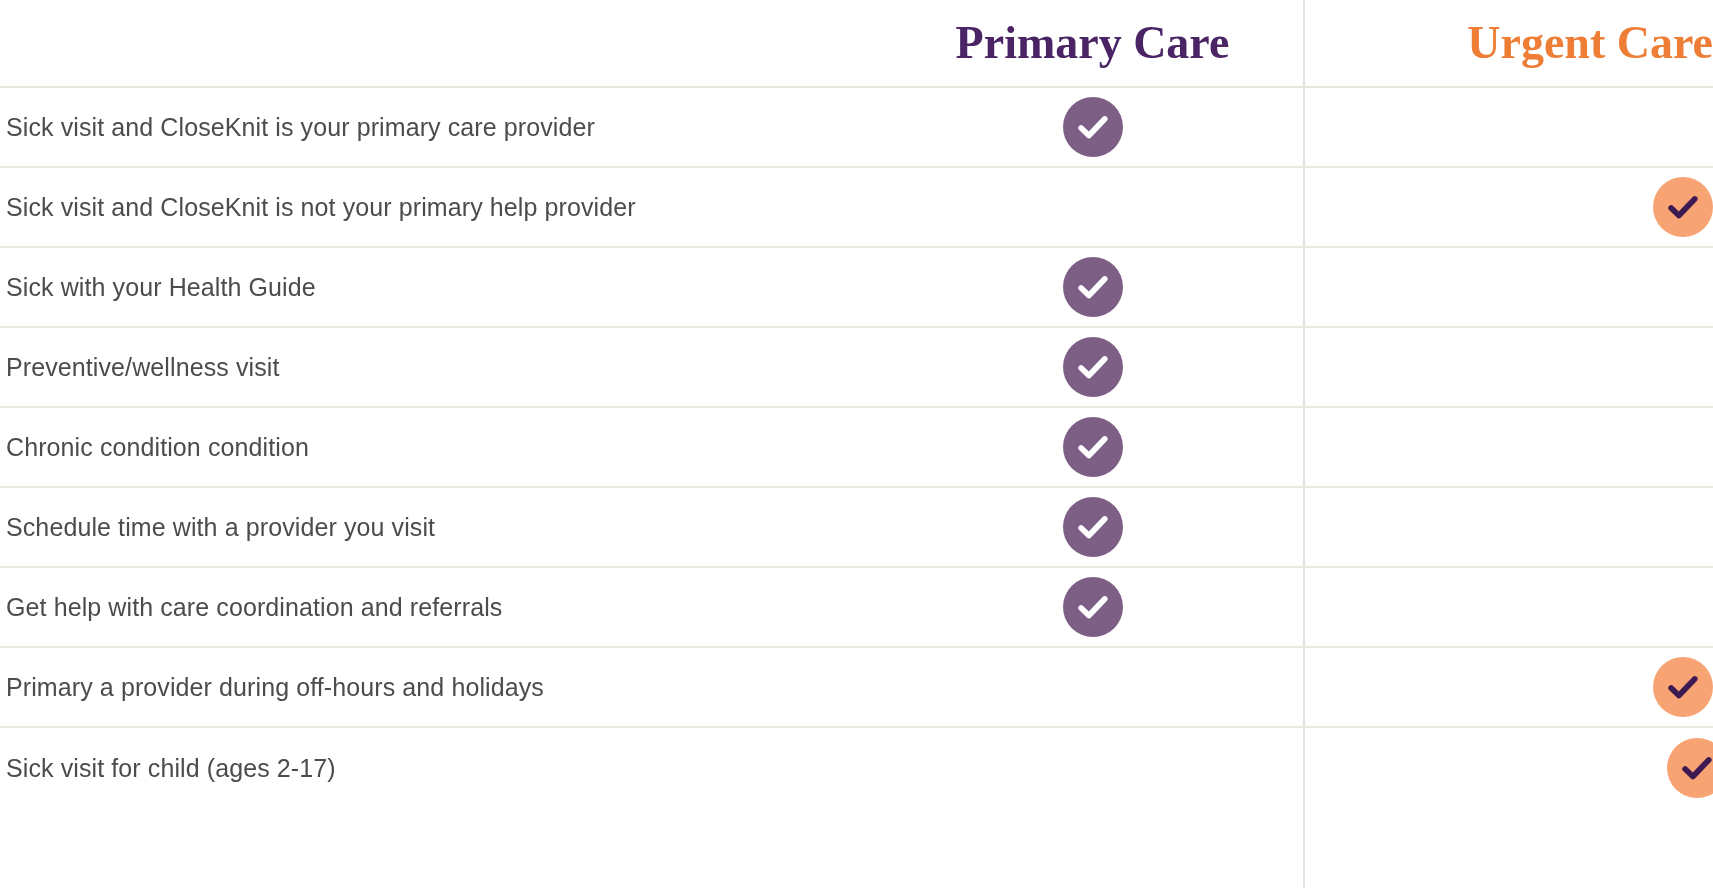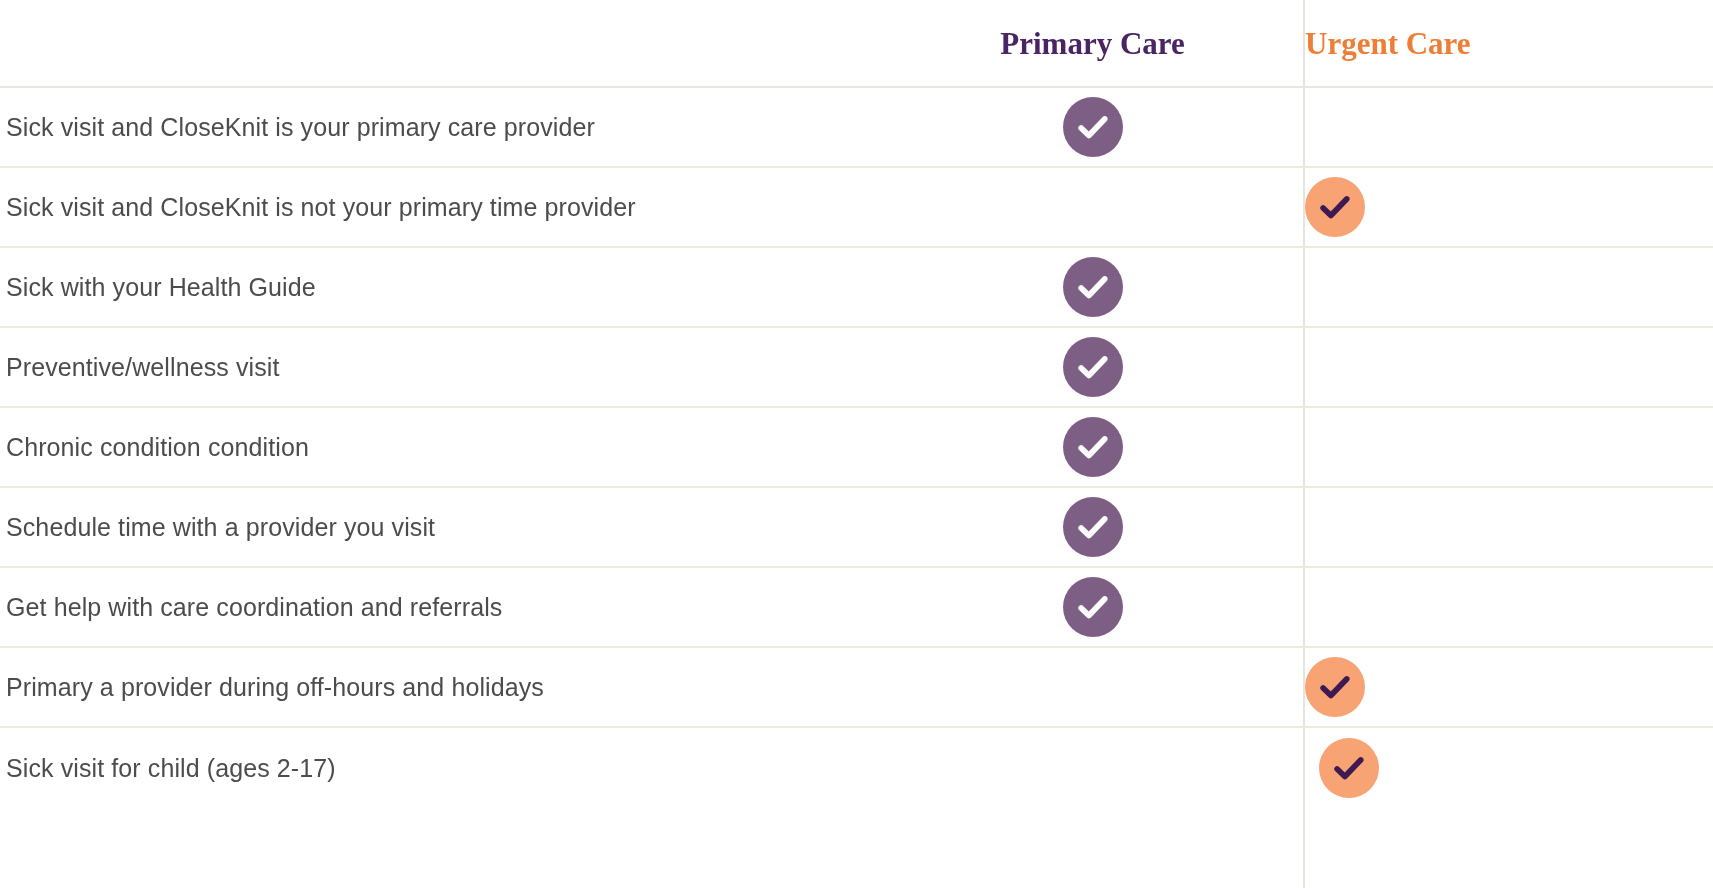--- a/index.html
+++ b/index.html
@@ -24,25 +24,25 @@
   .table-header {
     position:relative;
     display:flex;
     align-items:center;
     height:88px;
     border-bottom:2px solid #e9e6dd;
   }
 
   .col-feature { width:880px; flex:0 0 880px; padding-left:6px; }
   .col-primary { width:425px; flex:0 0 425px; display:flex; align-items:center; justify-content:center; }
-  .col-urgent  { width:408px; flex:0 0 408px; display:flex; align-items:center; justify-content:flex-start; }
+  .col-urgent  { width:408px; flex:0 0 408px; display:flex; align-items:center; justify-content:flex-end; }
 
   .header-title {
     font-family:"Liberation Serif", serif;
-    font-size:31px;
+    font-size:46px;
     font-weight:700;
     line-height:1;
     white-space:nowrap;
   }
   .header-title.primary { color:#4a2464; }
   .header-title.urgent  { color:#ee7d35; }
 
   
   .table-body { position:relative; }
 
@@ -114,21 +114,21 @@
             <svg width="38" height="38" viewBox="0 0 24 24" aria-hidden="true">
               <path d="M4.5 12.6 L9.4 17.4 L19.4 6.9" fill="none" stroke="#ffffff" stroke-width="3.6" stroke-linecap="round" stroke-linejoin="round"></path>
             </svg>
           </div>
         </div>
         <div class="col-urgent">
           <div class="check-empty"></div>
         </div>
       </div>
       <div class="table-row">
-        <div class="col-feature"><span class="feature-label">Sick visit and CloseKnit is not your primary time provider</span></div>
+        <div class="col-feature"><span class="feature-label">Sick visit and CloseKnit is not your primary help provider</span></div>
         <div class="col-primary">
           <div class="check-empty"></div>
         </div>
         <div class="col-urgent">
           <div class="check-badge orange">
             <svg width="38" height="38" viewBox="0 0 24 24" aria-hidden="true">
               <path d="M4.5 12.6 L9.4 17.4 L19.4 6.9" fill="none" stroke="#3d1a52" stroke-width="3.6" stroke-linecap="round" stroke-linejoin="round"></path>
             </svg>
           </div>
         </div>

